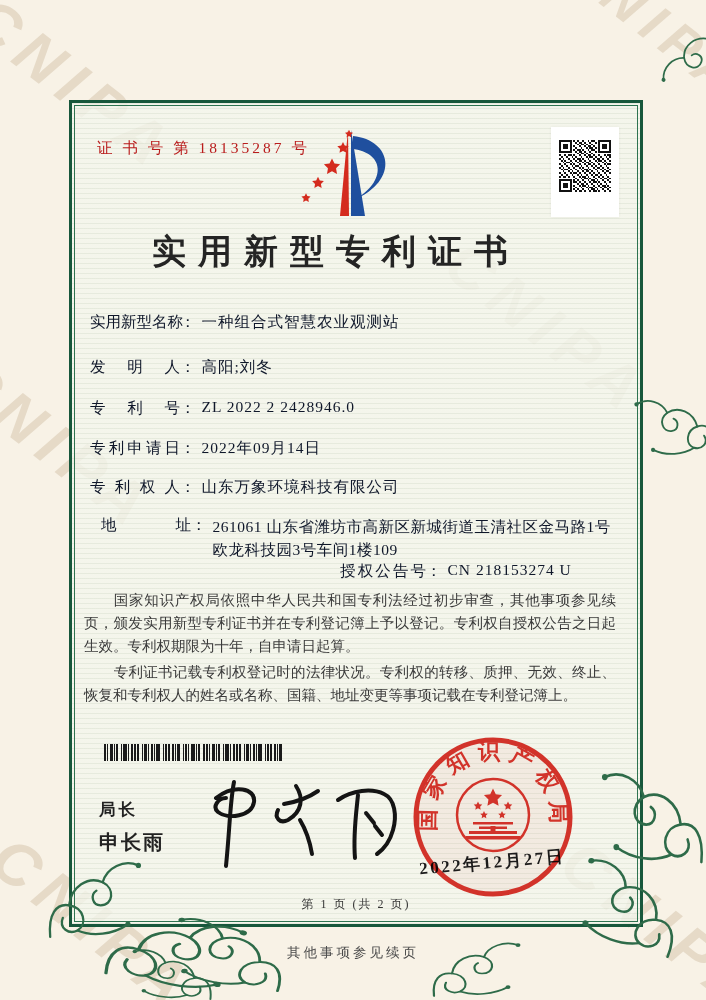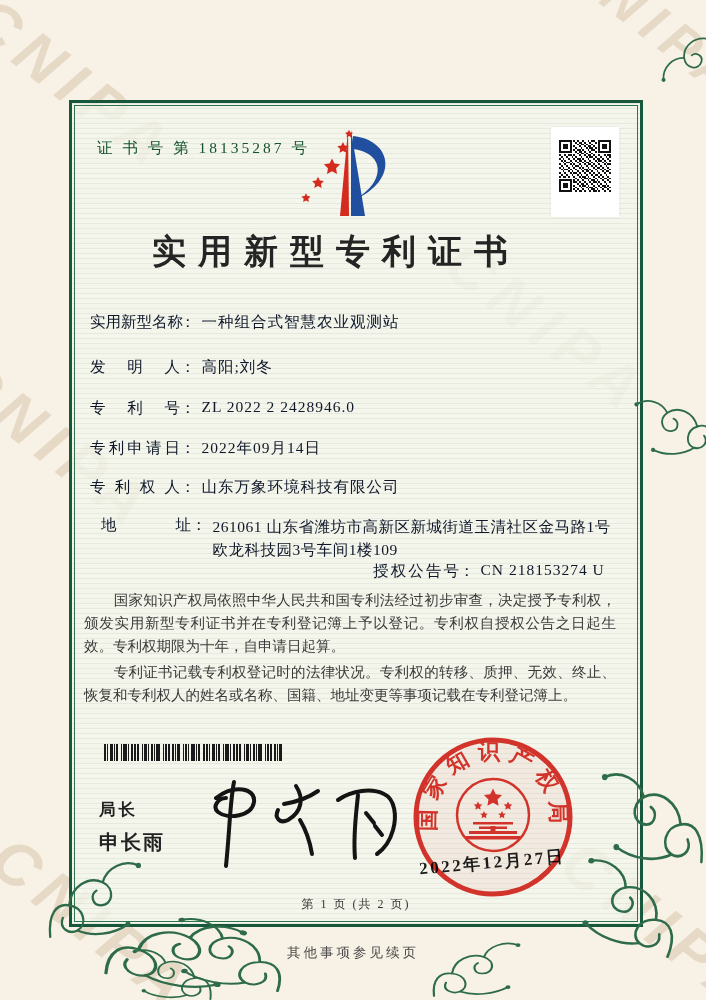--- a/index.html
+++ b/index.html
@@ -26,35 +26,35 @@
     background:
       repeating-linear-gradient(180deg, rgba(160,180,150,0.17) 0 1px, rgba(0,0,0,0) 1px 5px),
       linear-gradient(rgba(243,246,237,0.78), rgba(243,246,237,0.78));
   }
   .panel::before{
     content:""; position:absolute; inset:2px; border:1px solid #2e7350; pointer-events:none;
   }
   
   .content{position:absolute; inset:0; z-index:4;}
   .content > *{position:absolute;}
-  .cert-no{left:97px; top:138px; font-size:15.5px; letter-spacing:3px; color:#14532d;}
+  .cert-no{left:97px; top:138px; font-size:15.5px; letter-spacing:3px; color:#b91c1c;}
   .logo{left:294px; top:126px; width:124px; height:96px;}
   .qr-patch{left:551px; top:127px; width:68px; height:90px; background:#ffffff;
             box-shadow:0 0 3px rgba(0,0,0,0.06); display:flex; justify-content:center;}
   .qr-patch svg{width:52px; height:52px; margin-top:13px;}
   .title{left:69px; top:229px; width:522px; text-align:center; font-size:34px; font-weight:bold;
          letter-spacing:12px; text-indent:12px; color:#242424;}
   .row{font-size:15.5px; color:#0f172a; white-space:nowrap; left:90px;}
   .lbl{display:inline-block; width:90px; text-align:justify; text-align-last:justify; vertical-align:top;}
   .lbl-g{display:inline-block; width:86px; text-align:justify; text-align-last:justify; vertical-align:top;}
   .colon{display:inline-block; margin-right:6px; vertical-align:top;}
   .val{display:inline-block; vertical-align:top; letter-spacing:1px;}
   #row-name{top:312px;} #row-inventor{top:357px;} #row-patno{top:398px;}
   #row-filing{top:438px;} #row-patentee{top:477px;} #row-addr{top:515px;margin-left:11px;}
-  #row-grantdate{top:561px;} #row-grantno{top:561px; left:340px;margin-left:33px;}
+  #row-grantdate{top:561px;} #row-grantno{top:561px; left:340px;}
   .val-block{display:inline-block; vertical-align:top; width:430px; white-space:normal;
              line-height:23px; letter-spacing:0.5px;}
   .paras{left:84px; top:589px; width:532px; font-size:14.5px; line-height:23px; color:#3a3a3a;
          text-align:justify;}
   .paras p{margin:0; text-indent:2.05em;}
   .paras p + p{margin-top:3px;}
   .barcode{left:104px; top:744px; width:183px; height:17px;}
   .sig-title{left:99px; top:799px; font-size:16.5px; font-weight:bold; letter-spacing:3px; color:#222;}
   .sig-name{left:99px; top:829px; font-size:20px; font-weight:bold; letter-spacing:2px; color:#222;}
   .sig{left:200px; top:768px; width:212px; height:108px;}
@@ -415,21 +415,21 @@
       <span class="lbl">专利权人</span><span class="colon">：</span><span class="val">山东万象环境科技有限公司</span>
     </div>
     <div class="row" id="row-addr">
       <span class="lbl">地址</span><span class="colon">：</span><span class="val-block"><div>261061 山东省潍坊市高新区新城街道玉清社区金马路1号</div><div>欧龙科技园3号车间1楼109</div></span>
     </div>
     <div class="row" id="row-grantno">
       <span class="lbl-g">授权公告号</span><span class="colon">：</span><span class="val">CN 218153274 U</span>
     </div>
 
     <div class="paras">
-      <p>国家知识产权局依照中华人民共和国专利法经过初步审查，决定授予专利权，颁发实用新型专利证书并在专利登记簿上予以登记。专利权自授权公告之日起生效。专利权期限为十年，自申请日起算。</p>
+      <p>国家知识产权局依照中华人民共和国专利法经过初步审查，其他事项参见续页，颁发实用新型专利证书并在专利登记簿上予以登记。专利权自授权公告之日起生效。专利权期限为十年，自申请日起算。</p>
       <p>专利证书记载专利权登记时的法律状况。专利权的转移、质押、无效、终止、恢复和专利权人的姓名或名称、国籍、地址变更等事项记载在专利登记簿上。</p>
     </div>
 
     <svg class="barcode" id="barcode" viewBox="0 0 183 17" preserveAspectRatio="none">
         <rect x="0" y="0" width="2" height="17" fill="#1a1a1a"></rect>
         <rect x="3" y="0" width="1" height="17" fill="#1a1a1a"></rect>
         <rect x="6" y="0" width="3" height="17" fill="#1a1a1a"></rect>
         <rect x="10" y="0" width="1" height="17" fill="#1a1a1a"></rect>
         <rect x="12" y="0" width="2" height="17" fill="#1a1a1a"></rect>
         <rect x="17" y="0" width="1" height="17" fill="#1a1a1a"></rect>

